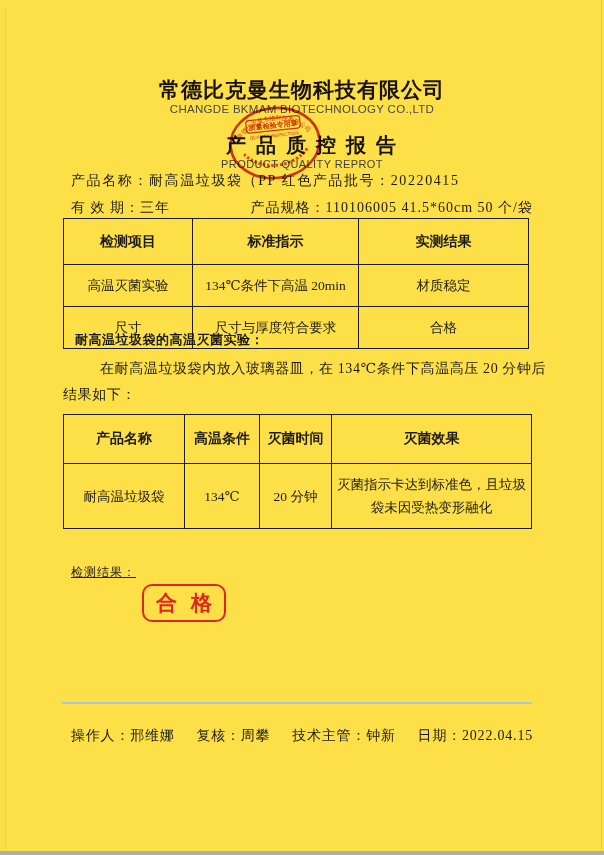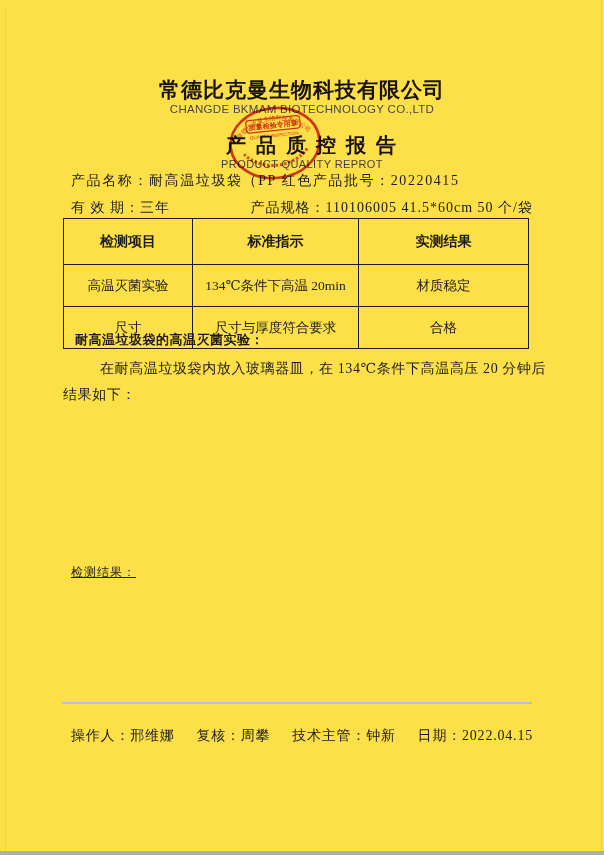--- a/index.html
+++ b/index.html
@@ -113,22 +113,45 @@
       <td>尺寸与厚度符合要求</td>
       <td>合格</td>
     </tr>
   </tbody>
     </table>
 
   <div class="abs section-heading">耐高温垃圾袋的高温灭菌实验：</div>
   <div class="abs section-line1">在耐高温垃圾袋内放入玻璃器皿，在 134℃条件下高温高压 20 分钟后</div>
   <div class="abs section-line2">结果如下：</div>
 
+  <table class="abs table-exp">
+    <colgroup>
+        <col style="width:121px">
+        <col style="width:75px">
+        <col style="width:72px">
+        <col style="width:200px">
+      </colgroup>
+    <tbody>
+        <tr>
+      <th>产品名称</th>
+      <th>高温条件</th>
+      <th>灭菌时间</th>
+      <th>灭菌效果</th>
+    </tr>
+    <tr>
+      <td>耐高温垃圾袋</td>
+      <td>134℃</td>
+      <td>20 分钟</td>
+      <td>灭菌指示卡达到标准色，且垃圾袋未因受热变形融化</td>
+    </tr>
+  </tbody>
+    </table>
 
   <div class="abs result-label">检测结果：</div>
+  <div class="abs result-box">合 格</div>
 
   <div class="abs footer-divider"></div>
   <div class="abs footer-row">
     <span><span>操作人：</span><span>邢维娜</span></span>
     <span><span>复核：</span><span>周攀</span></span>
     <span><span>技术主管：</span><span>钟新</span></span>
     <span><span>日期：</span><span>2022.04.15</span></span>
   </div>
 
 </div>

